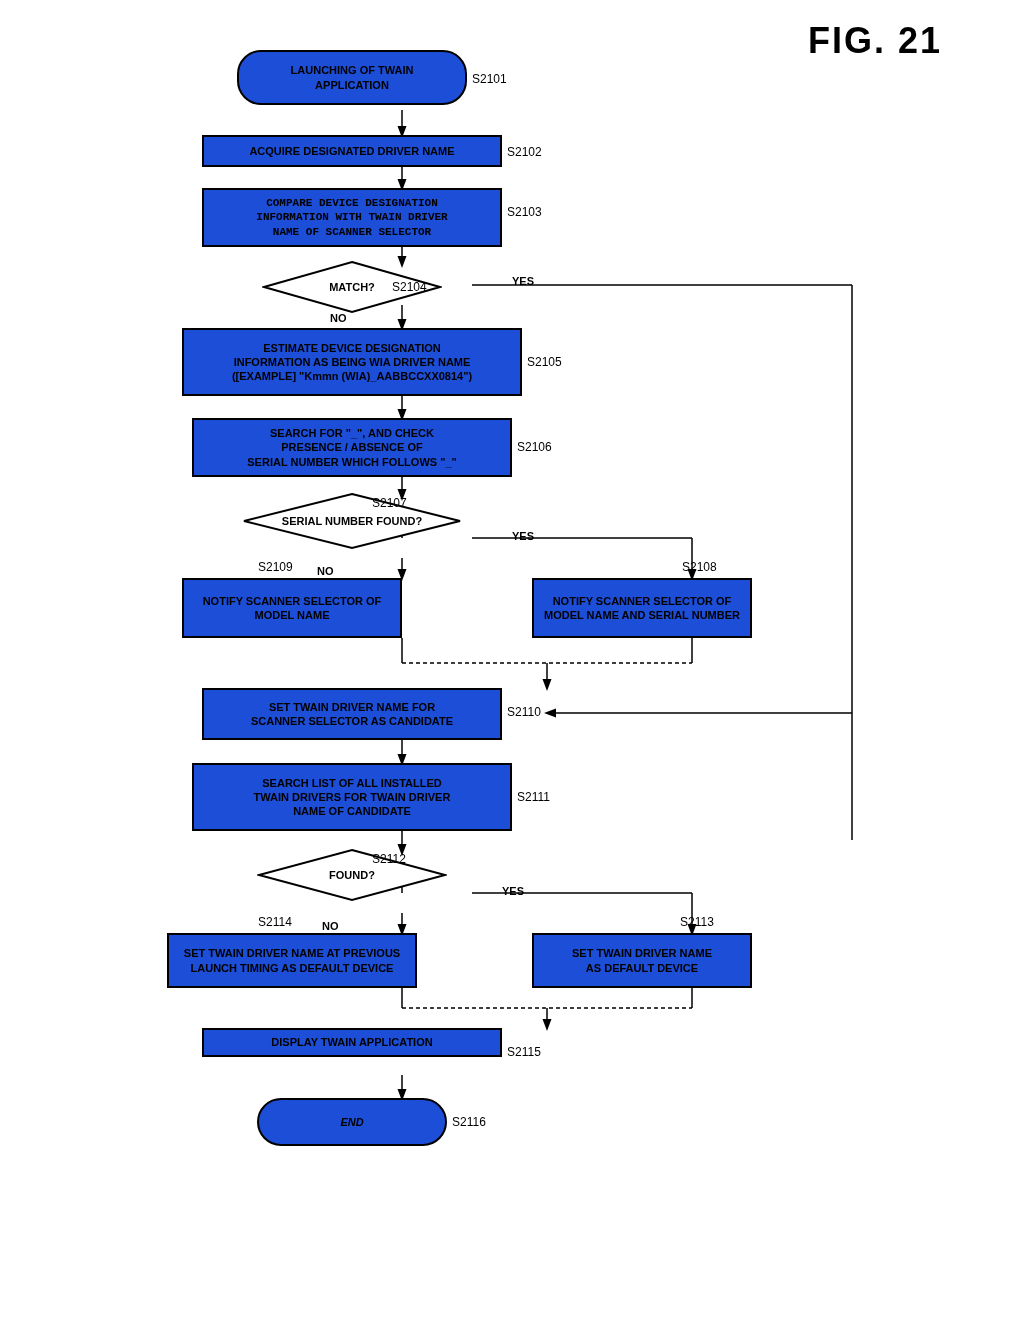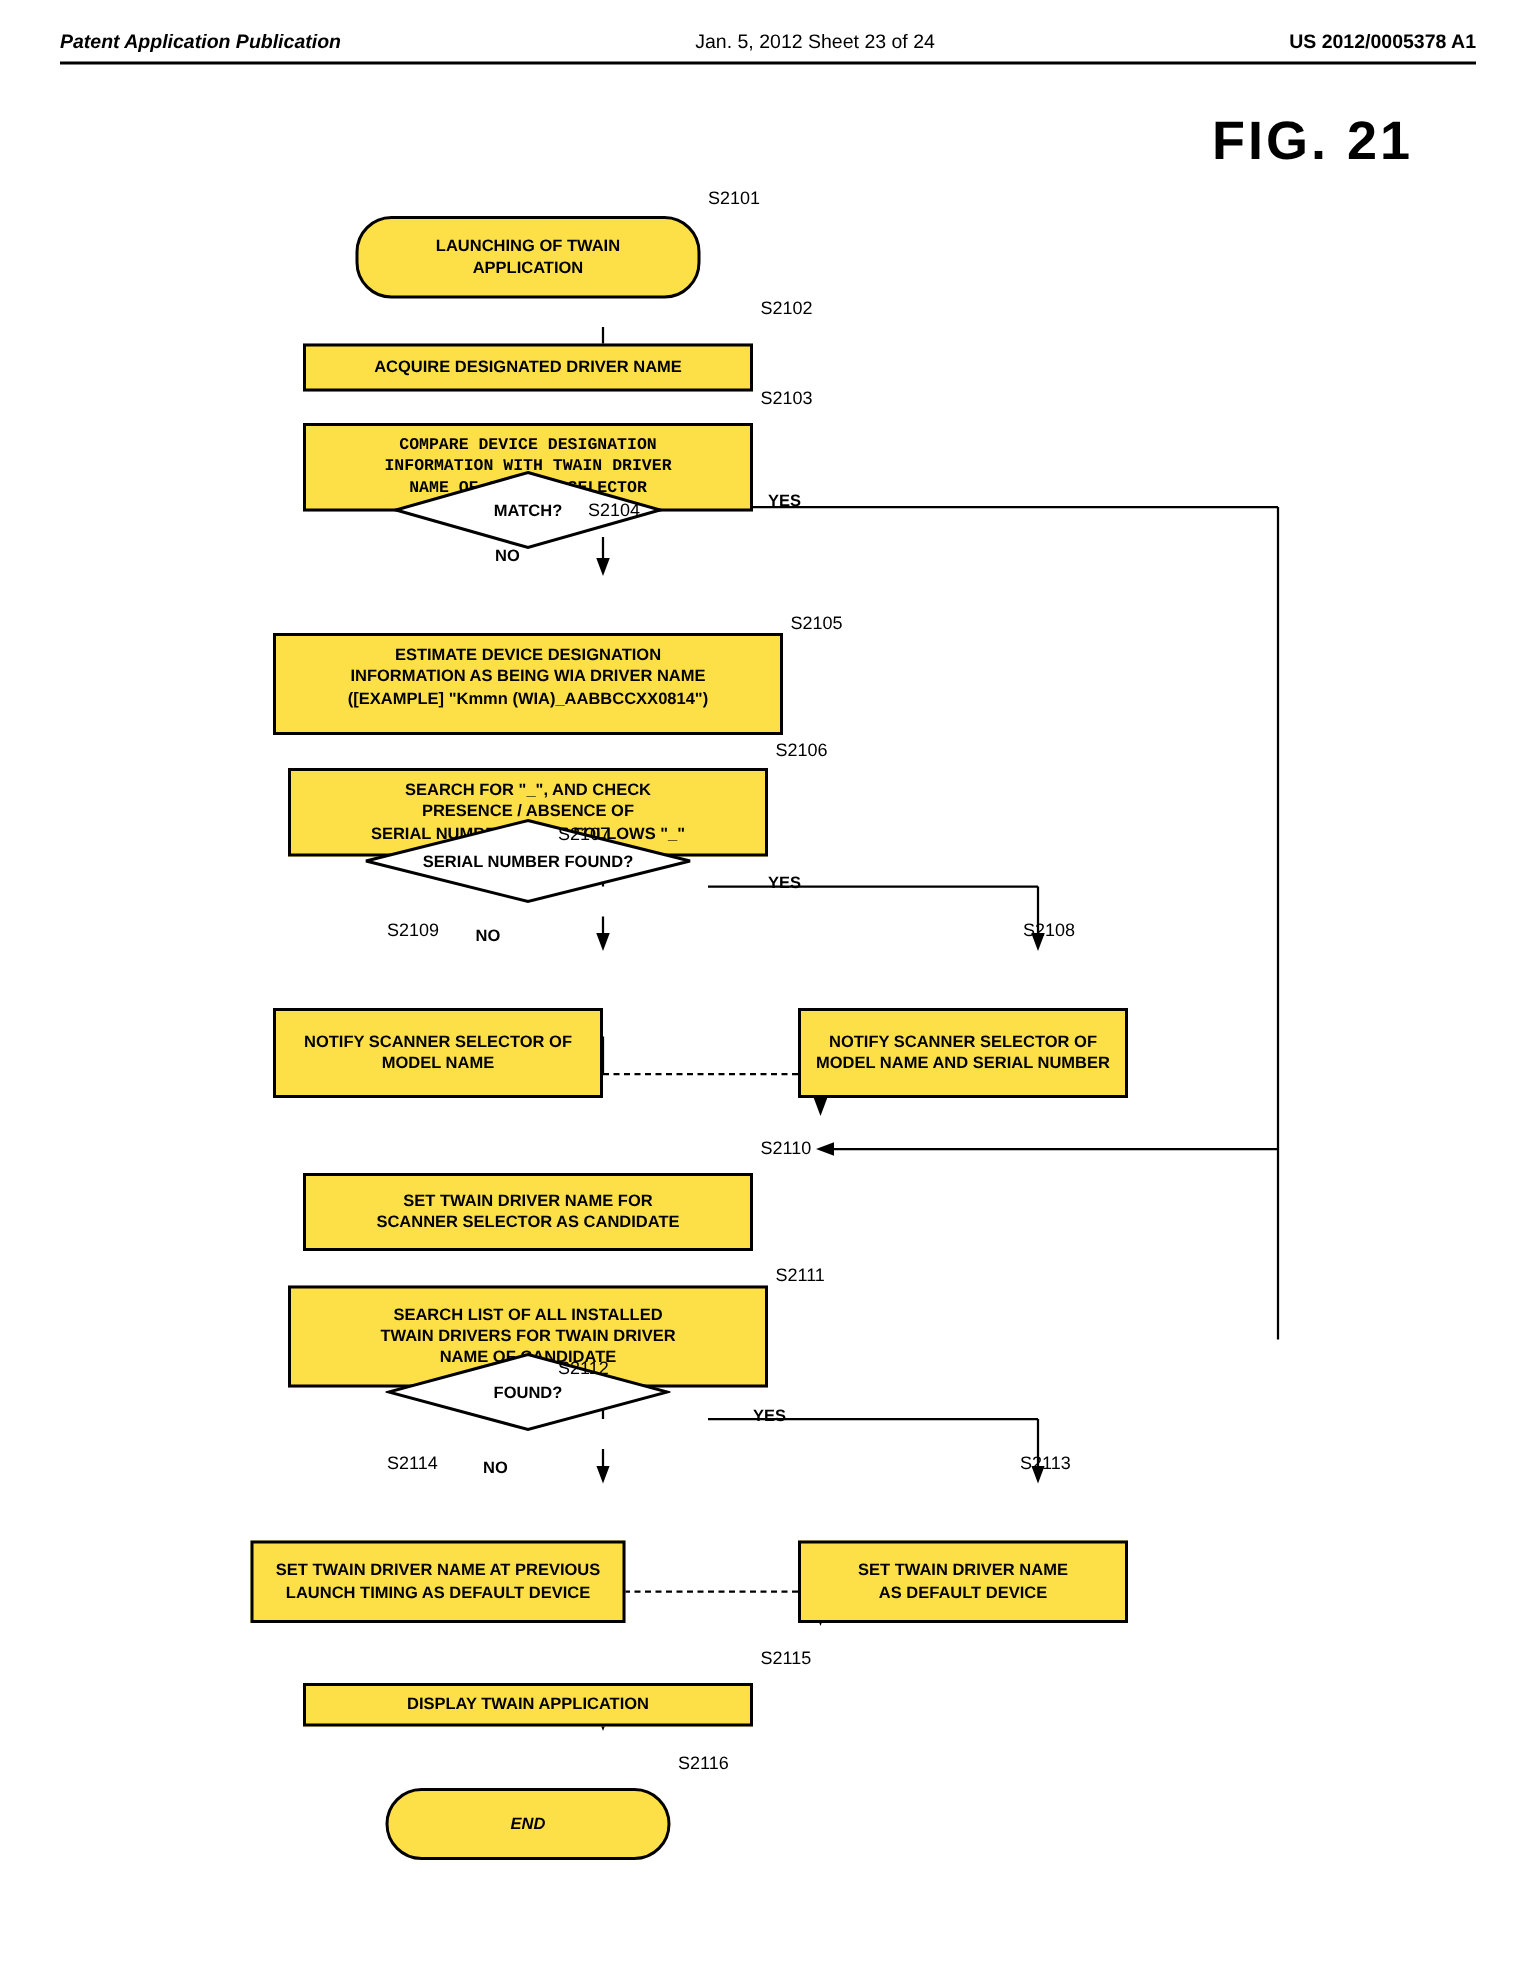--- a/index.html
+++ b/index.html
@@ -66,23 +66,22 @@
     }
 
     
     .box {
       border: 2px solid #000;
       text-align: center;
       font-size: 11px;
       font-weight: bold;
       line-height: 1.3;
       padding: 6px 8px;
-      background: #fde047;
-      position: absolute;
-      margin-top: 41px;
+      background: #1d4ed8;
+      position: absolute;
     }
 
     .box-rounded {
       border-radius: 24px;
     }
 
     
     .step-label {
       font-size: 12px;
       position: absolute;
@@ -103,25 +102,20 @@
       font-size: 11px;
       font-weight: bold;
       position: absolute;
     }
   </style>
 </head>
 <body>
 
 <div class="page">
 
-  <div class="header">
-    <span class="header-left">Patent Application Publication</span>
-    <span class="header-center">Jan. 5, 2012    Sheet 23 of 24</span>
-    <span class="header-right">US 2012/0005378 A1</span>
-  </div>
 
   <div class="diagram">
     <div class="fig-label">FIG. 21</div>
 
     <div class="flow-wrap" style="height:1180px;">
 
       <svg class="flow-svg" viewBox="0 0 760 1180" xmlns="http://www.w3.org/2000/svg">
         <defs>
           <marker id="arr" markerWidth="8" markerHeight="8" refX="6" refY="3" orient="auto">
             <path d="M0,0 L0,6 L8,3 z" fill="#000"></path>
@@ -207,21 +201,21 @@
           <polygon points="90,2 178,27 90,52 2,27" fill="#fff" stroke="#000" stroke-width="2"></polygon>
           <text x="90" y="31" text-anchor="middle" font-size="11" font-weight="bold" font-family="Arial">MATCH?</text>
         </svg>
       </div>
       <span class="step-label" style="left:310px; top:260px;">S2104</span>
 
       <span class="yn-label" style="left:430px; top:255px;">YES</span>
 
       <span class="yn-label" style="left:248px; top:292px;">NO</span>
 
-      <div class="box" style="left:100px; top:308px; width:340px; min-height:68px; display:flex; align-items:center; justify-content:flex-start; flex-direction:column;">
+      <div class="box" style="left:100px; top:308px; width:340px; min-height:68px; display:flex; align-items:center; justify-content:center; flex-direction:column;">
         <span style="white-space:pre-line; font-size:11px; font-weight:bold; text-align:center;">ESTIMATE DEVICE DESIGNATION
 INFORMATION AS BEING WIA DRIVER NAME
 ([EXAMPLE] "Kmmn (WIA)_AABBCCXX0814")</span>
       </div>
       <span class="step-label" style="left:445px; top:335px;">S2105</span>
 
       <div class="box" style="left:110px; top:398px; width:320px; min-height:55px; display:flex; align-items:center; justify-content:center; flex-direction:column;">
         <span style="white-space:pre-line; font-size:11px; font-weight:bold; text-align:center;">SEARCH FOR "_", AND CHECK
 PRESENCE / ABSENCE OF
 SERIAL NUMBER WHICH FOLLOWS "_"</span>

